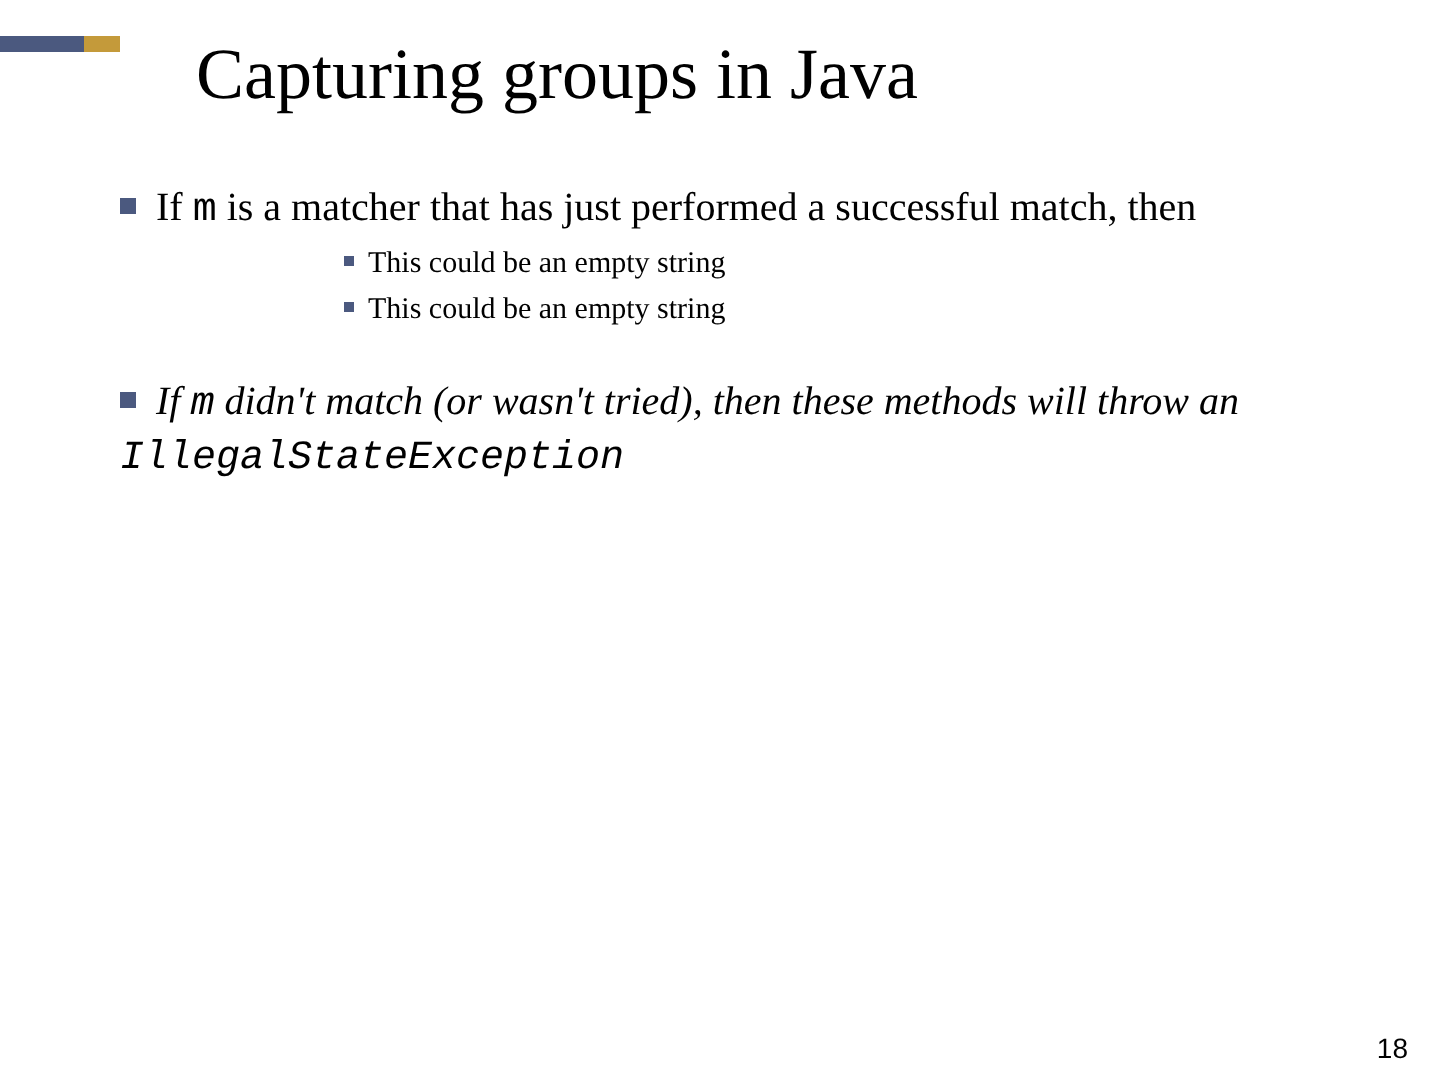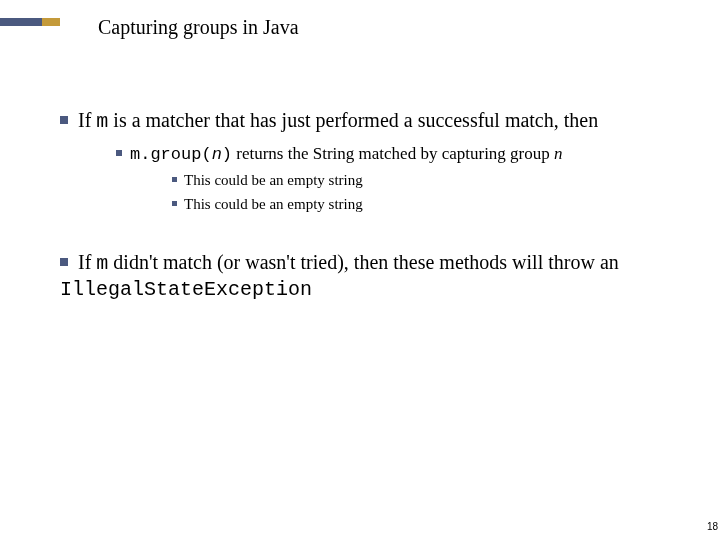--- a/index.html
+++ b/index.html
@@ -30,28 +30,28 @@
     left: 42px;
     top: 0;
     width: 18px;
     height: 8px;
     background: #c49a3a;
   }
   .title {
     position: absolute;
     left: 98px;
     top: -2px;
-    font-size: 20px;
+    font-size: 36px;
     color: #000;
     font-weight: 400;
   }
   .content {
     position: absolute;
     left: 60px;
-    top: 108px;
+    top: 92px;
     right: 30px;
     font-size: 20px;
     color: #000;
     line-height: 1.28;
   }
   .l0 { margin-bottom: 10px; }
   .l1 { margin-left: 56px; margin-top: 8px; margin-bottom: 6px; font-size: 17px; }
   .l2 { margin-left: 112px; margin-top: 4px; font-size: 15px; }
   .l1b { margin-left: 56px; margin-top: 14px; margin-bottom: 6px; font-size: 17px; }
   .bullet-sq {
@@ -79,49 +79,46 @@
     width: 5px;
     height: 5px;
     background: #4b597f;
     vertical-align: middle;
     margin-right: 7px;
     position: relative;
     top: -2px;
   }
   .code { font-family: "Courier New", Courier, monospace; }
   .italic { font-style: italic; }
-  .top2 { margin-top: 36px; }
+  .top2 { margin-top: 24px; font-style: italic; }
   .pagenum {
     position: absolute;
-    right: 2px;
+    right: 16px;
     bottom: 8px;
-    font-size: 10px;
+    font-size: 14px;
     color: #000;
     font-family: Arial, sans-serif;
   }
   .li1 { padding-left: 18px; text-indent: -18px; }
   .li2 { padding-left: 14px; text-indent: -14px; }
 </style>
 </head>
 <body>
 
 <div class="title-wrap">
   <div class="title-bar"></div>
   <div class="title-accent"></div>
   <div class="title">Capturing groups in Java</div>
 </div>
 
 <div class="content">
 
   <div class="l0">
     <span class="bullet-sq"></span><span>If </span><span class="code">m</span><span> is a matcher that has just performed a successful match, then</span>
 
-    <div class="l1 li1">
-      <span class="bullet-sm"></span><span class="code">m.group(</span><span class="code italic">n</span><span class="code">)</span><span>  returns the String matched by capturing group </span><span class="italic">n</span>
-    </div>
 
     <div class="l2 li2">
       <span class="bullet-xs"></span><span>This could be an empty string</span>
     </div>
 
 
     <div class="l2 li2">
       <span class="bullet-xs"></span><span>This could be an empty string</span>
     </div>
   </div>

